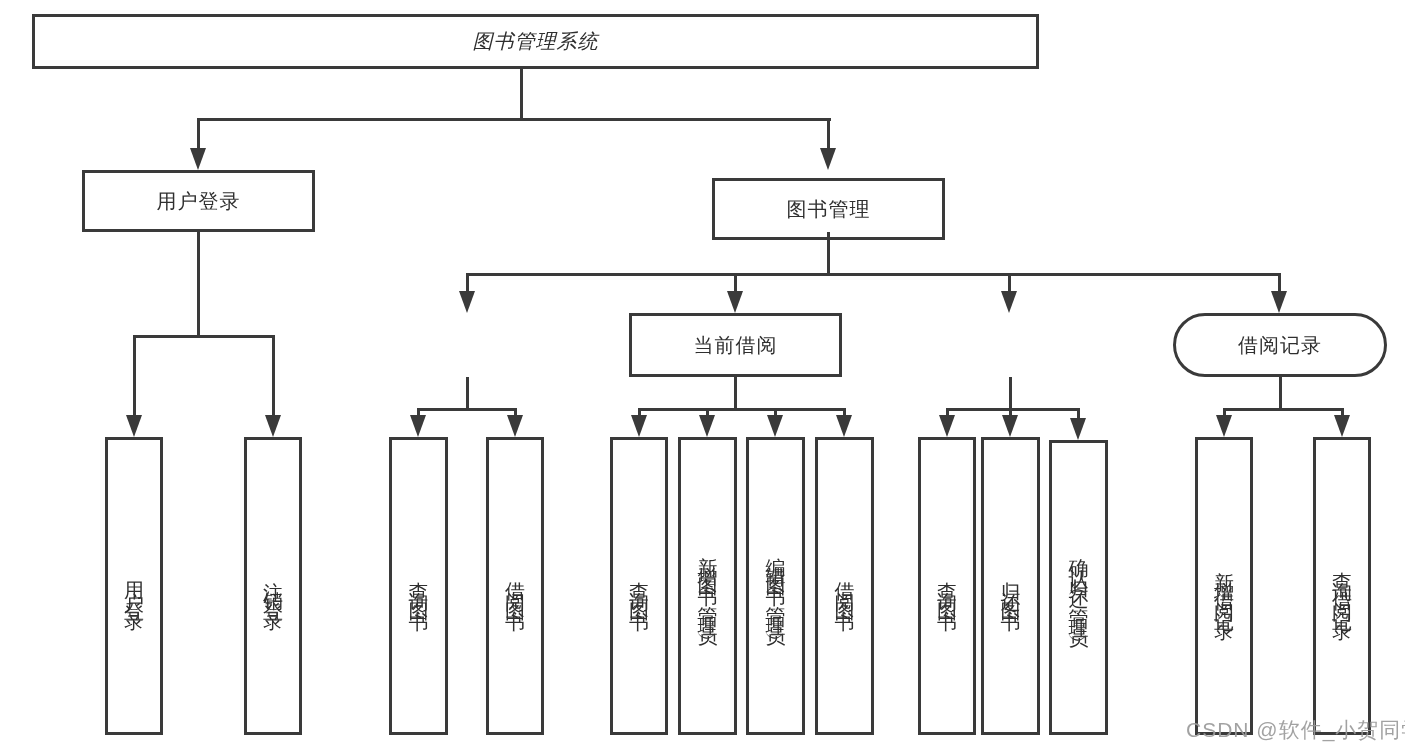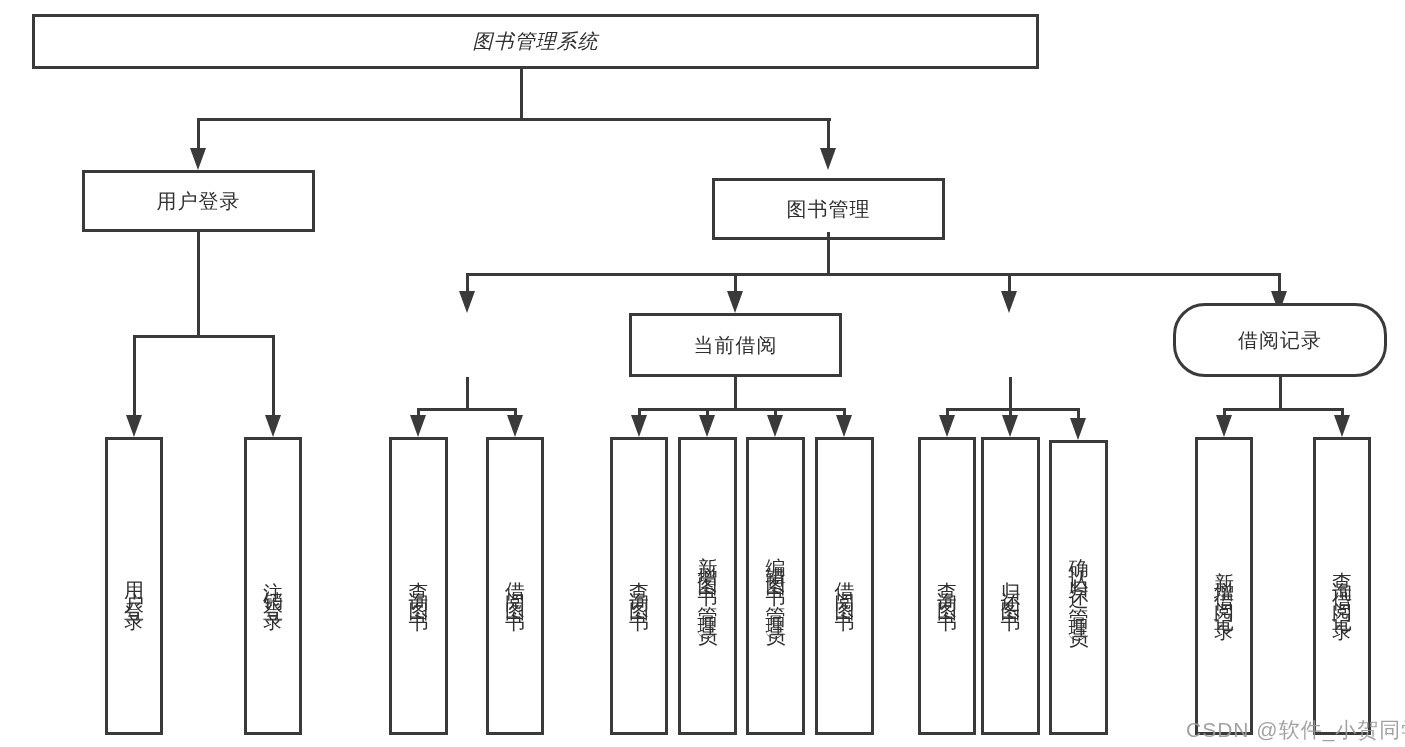--- a/index.html
+++ b/index.html
@@ -84,21 +84,21 @@
   <div class="ln" style="left:734px;top:273px;width:3px;height:22px;"></div>
   <div class="arrow" style="left:727px;top:291px;"></div>
   <div class="ln" style="left:1008px;top:273px;width:3px;height:22px;"></div>
   <div class="arrow" style="left:1001px;top:291px;"></div>
   <div class="ln" style="left:1278px;top:273px;width:3px;height:22px;"></div>
   <div class="arrow" style="left:1271px;top:291px;"></div>
 
   <div class="box" style="left:629px;top:313px;width:213px;height:64px;">
     <span>当前借阅</span>
   </div>
-  <div class="box" style="left:1173px;top:303px;width:214px;height:74px;border-radius:32px;">
+  <div class="box" style="left:1173px;top:313px;width:214px;height:64px;border-radius:32px;">
     <span>借阅记录</span>
   </div>
 
   <div class="ln" style="left:466px;top:377px;width:3px;height:31px;"></div>
   <div class="ln" style="left:417px;top:408px;width:100px;height:3px;"></div>
   <div class="ln" style="left:417px;top:408px;width:3px;height:10px;"></div>
   <div class="arrow" style="left:410px;top:415px;"></div>
   <div class="ln" style="left:514px;top:408px;width:3px;height:10px;"></div>
   <div class="arrow" style="left:507px;top:415px;"></div>
 

